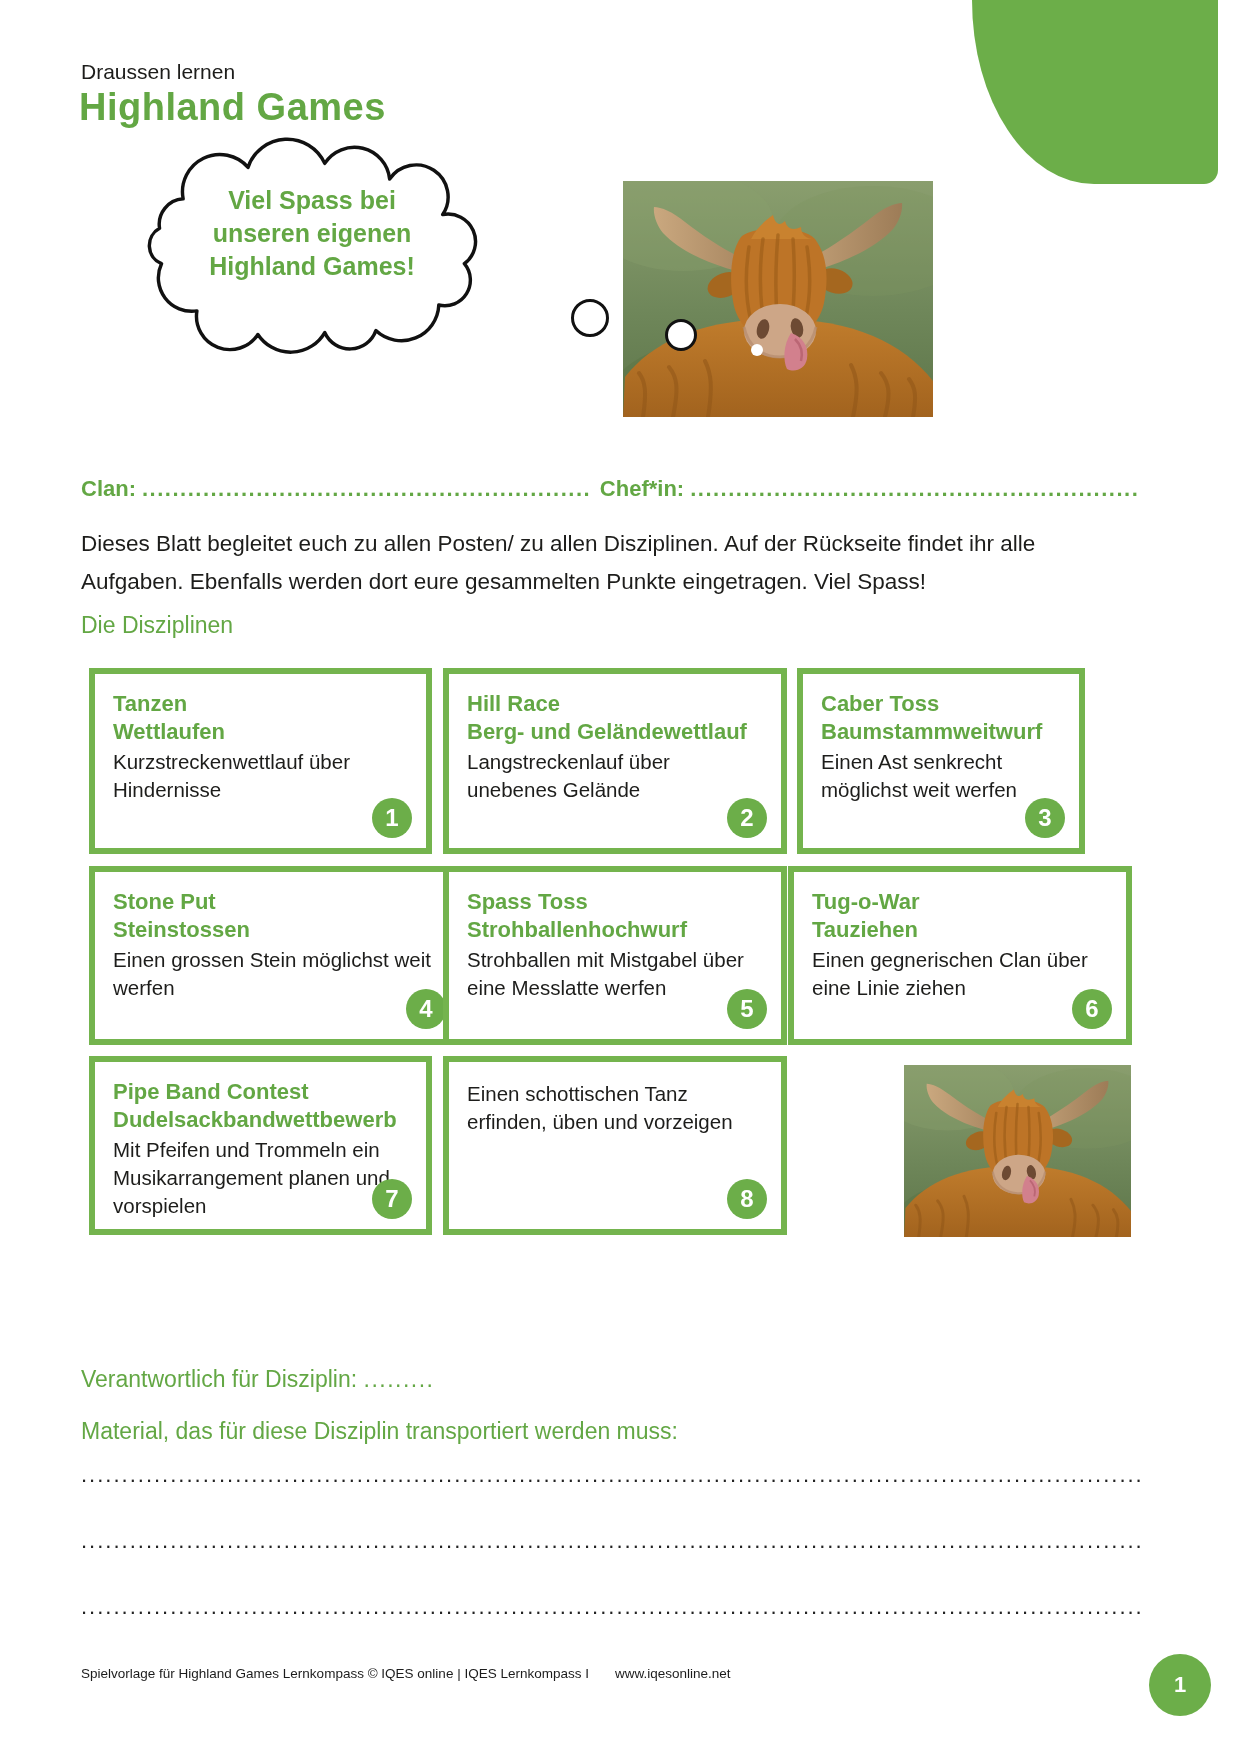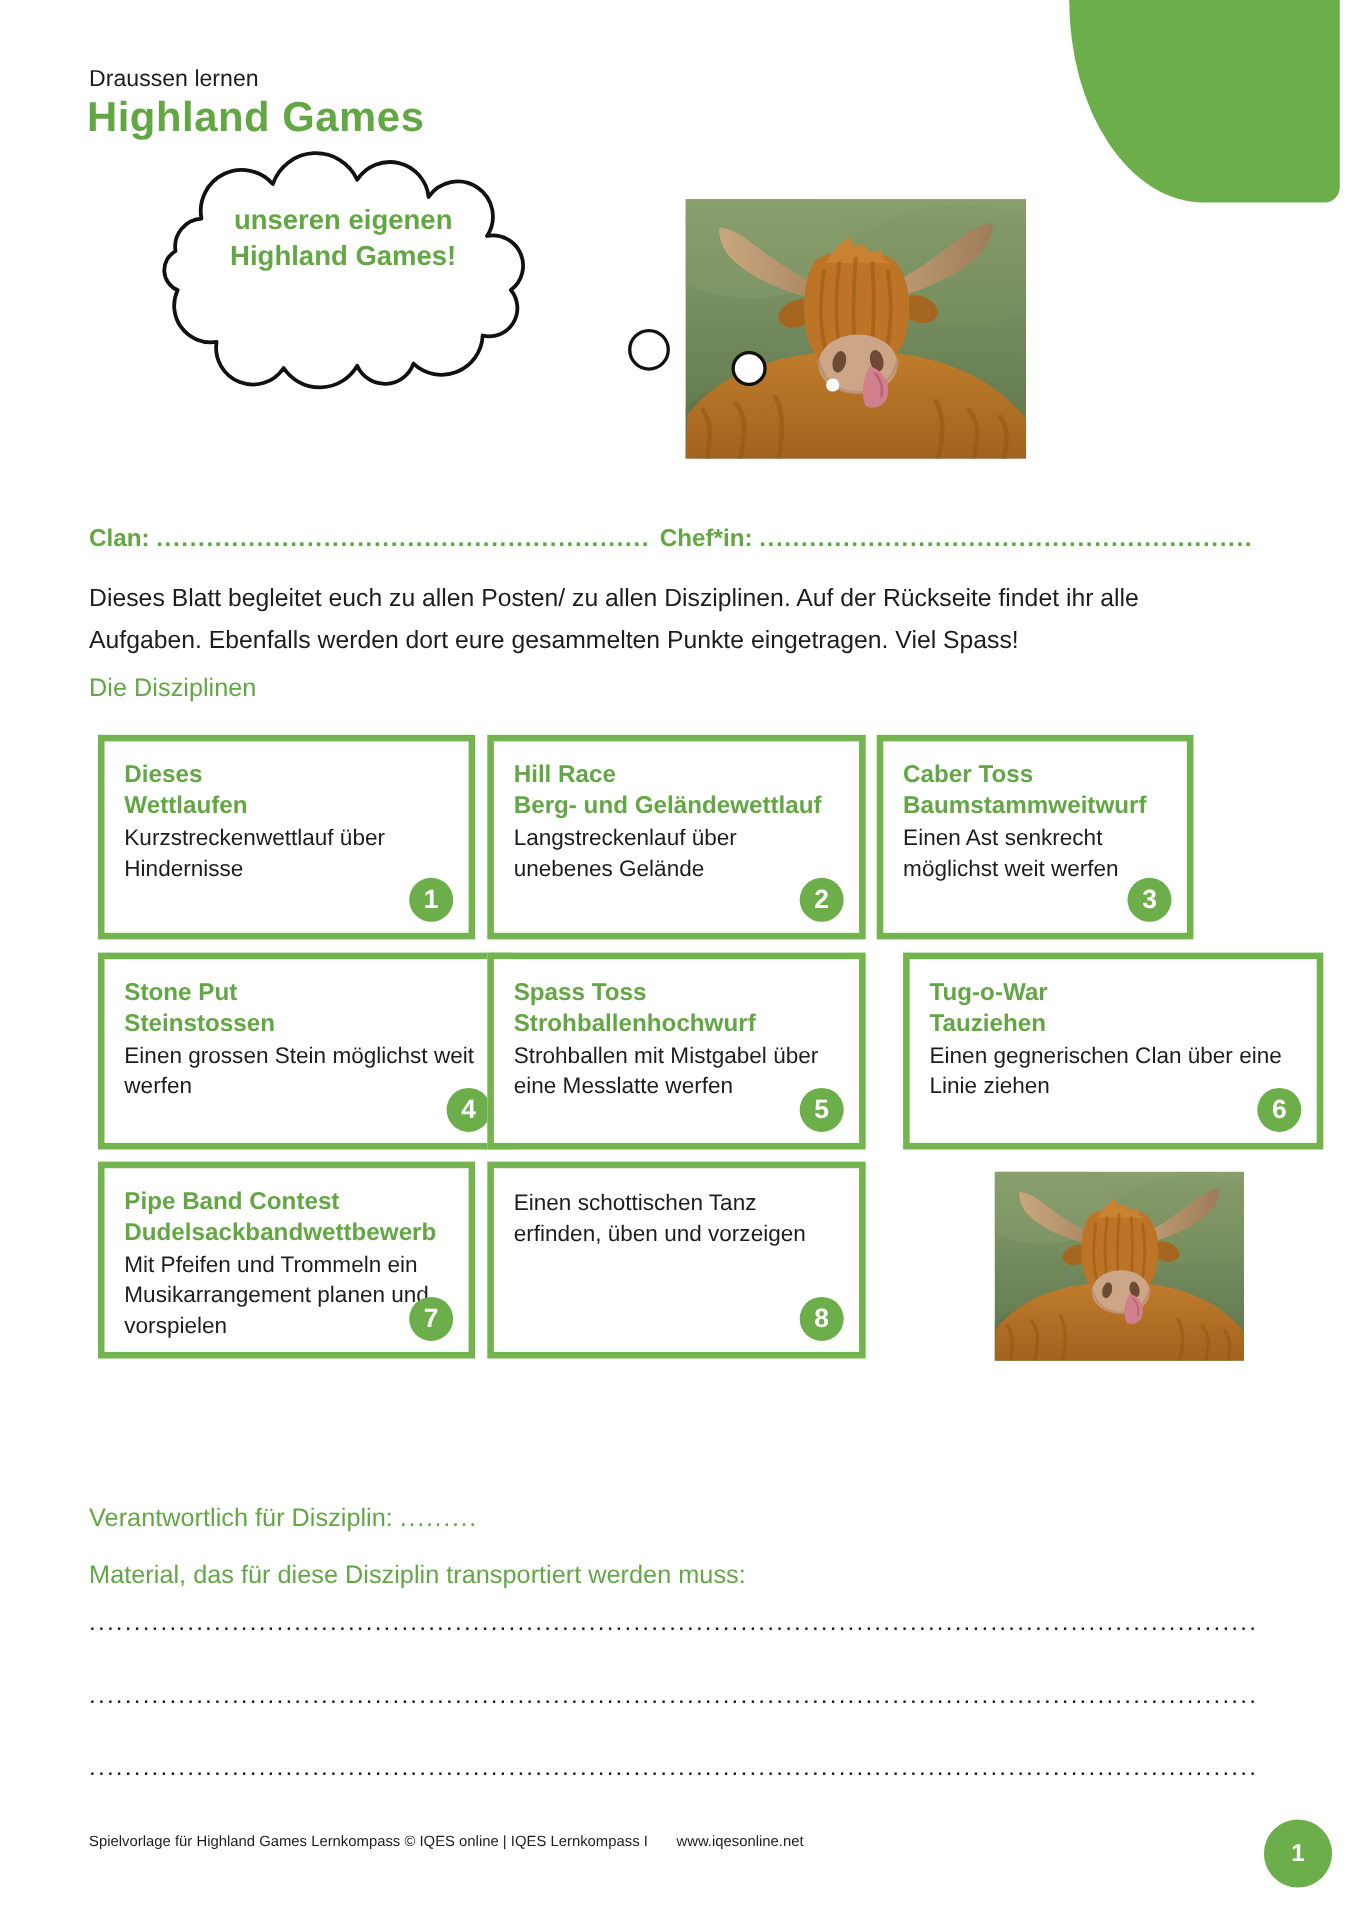--- a/index.html
+++ b/index.html
@@ -91,20 +91,21 @@
                A26,26 0 0 1 312,170
                A38,38 0 0 1 248,196
                A28,28 0 0 1 196,198
                A40,40 0 0 1 128,200
                A34,34 0 0 1 66,176
                A34,34 0 0 1 30,128
                A20,20 0 0 1 28,92
                A26,26 0 0 1 52,62 Z" fill="#ffffff" stroke="#111111" stroke-width="3.5" stroke-linejoin="round"></path>
     </svg>
     <div class="cloud-text">
+      <span>Viel Spass bei</span>
       <span>unseren eigenen</span>
       <span>Highland Games!</span>
     </div>
   </div>
   <div class="trail c1"></div>
   <div class="trail c2"></div>
   <div class="trail c3"></div>
 
   <svg width="0" height="0" style="position:absolute" aria-hidden="true">
     <defs>
@@ -160,21 +161,21 @@
 
   <div class="intro">
     <div>Dieses Blatt begleitet euch zu allen Posten/ zu allen Disziplinen. Auf der Rückseite findet ihr alle</div>
     <div>Aufgaben. Ebenfalls werden dort eure gesammelten Punkte eingetragen. Viel Spass!</div>
   </div>
 
   <div class="sec-heading h-disziplinen">Die Disziplinen</div>
 
   <div class="card" style="left:89px;top:668px;width:343px;height:186px">
     <div class="card-title">
-      <span>Dieses</span>
+      <span>Tanzen</span>
       <span>Wettlaufen</span>
     </div>
     <div class="card-desc">Kurzstreckenwettlauf über Hindernisse</div>
     <div class="card-num">1</div>
   </div>
 
   <div class="card" style="left:443px;top:668px;width:344px;height:186px">
     <div class="card-title">
       <span>Hill Race</span>
       <span>Berg- und Geländewettlauf</span>
@@ -203,21 +204,21 @@
 
   <div class="card" style="left:443px;top:866px;width:344px;height:179px">
     <div class="card-title">
       <span>Spass Toss</span>
       <span>Strohballenhochwurf</span>
     </div>
     <div class="card-desc">Strohballen mit Mistgabel über eine Messlatte werfen</div>
     <div class="card-num">5</div>
   </div>
 
-  <div class="card" style="left:821px;top:866px;width:382px;height:179px">
+  <div class="card" style="left:788px;top:866px;width:344px;height:179px">
     <div class="card-title">
       <span>Tug-o-War</span>
       <span>Tauziehen</span>
     </div>
     <div class="card-desc">Einen gegnerischen Clan über eine Linie ziehen</div>
     <div class="card-num">6</div>
   </div>
 
   <div class="card" style="left:89px;top:1056px;width:343px;height:179px">
     <div class="card-title">

